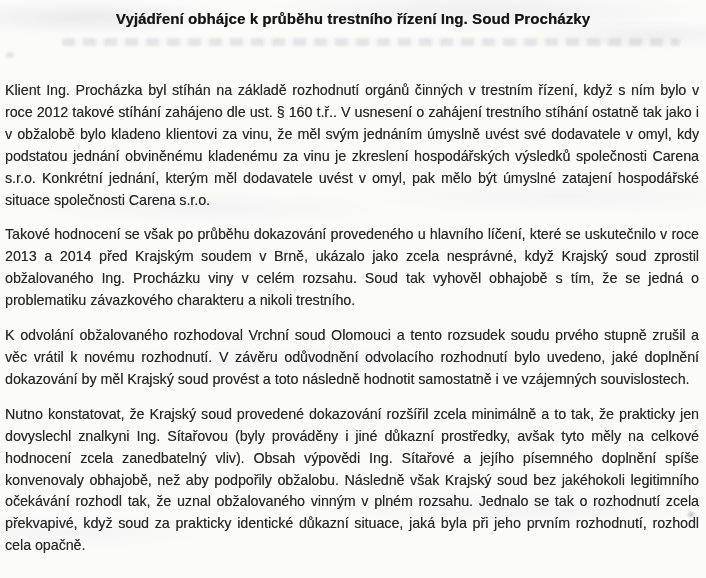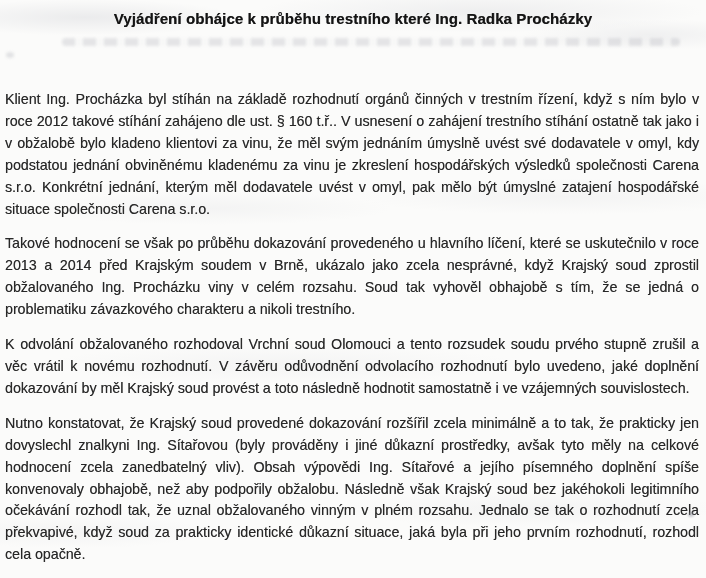--- a/index.html
+++ b/index.html
@@ -55,36 +55,36 @@
     top: 76px;
     left: 5px;
     right: 7px;
     text-align: justify;
     font-size: 14.2px;
     line-height: 21.9px;
     color: #272727;
     text-shadow: 0.25px 0 0 rgba(0,0,0,0.45);
   }
   .body-text p {
-    margin: 13px 0 13px 0;
+    margin: 4px 0 13px 0;
   }
   .speck {
     position: absolute;
     background: rgba(150,152,162,0.5);
     border-radius: 50%;
   }
   .speck-1 { left: 688px; top: 512px; width: 6px; height: 5px; filter: blur(1px); }
   .speck-2 { left: 6px;  top: 52px;  width: 8px; height: 6px; filter: blur(1.5px); opacity: .5; }
 </style>
 </head>
 <body>
 
 <div class="page">
 
-  <div class="title">Vyjádření obhájce k průběhu trestního které Ing. Radka Procházky</div>
+  <div class="title">Vyjádření obhájce k průběhu trestního řízení Ing. Soud Procházky</div>
 
   <div class="ghost-line"></div>
 
   <div class="body-text">
     <p>Klient Ing. Procházka byl stíhán na základě rozhodnutí orgánů činných v trestním řízení, když s ním bylo v roce 2012 takové stíhání zahájeno dle ust. § 160 t.ř..  V usnesení o zahájení trestního stíhání ostatně tak jako i v obžalobě bylo kladeno klientovi za vinu, že měl svým jednáním úmyslně uvést své dodavatele v omyl, kdy podstatou jednání obviněnému kladenému za vinu je zkreslení hospodářských výsledků společnosti Carena s.r.o. Konkrétní jednání, kterým měl dodavatele uvést v omyl, pak mělo být úmyslné zatajení hospodářské situace společnosti Carena s.r.o.</p>
     <p>Takové hodnocení se však po průběhu dokazování provedeného u hlavního líčení, které se uskutečnilo v roce 2013 a 2014 před Krajským soudem v Brně, ukázalo jako zcela nesprávné, když Krajský soud zprostil obžalovaného Ing. Procházku viny v celém rozsahu. Soud tak vyhověl obhajobě s tím, že se jedná o problematiku závazkového charakteru a nikoli trestního.</p>
     <p>K odvolání obžalovaného rozhodoval Vrchní soud Olomouci a tento rozsudek soudu prvého stupně zrušil a věc vrátil k novému rozhodnutí. V závěru odůvodnění odvolacího rozhodnutí bylo uvedeno, jaké doplnění dokazování by měl Krajský soud provést a toto následně hodnotit samostatně i ve vzájemných souvislostech.</p>
     <p>Nutno konstatovat, že Krajský soud provedené dokazování rozšířil zcela minimálně a to tak, že prakticky jen dovyslechl znalkyni Ing. Sítařovou (byly prováděny i jiné důkazní prostředky, avšak tyto měly na celkové hodnocení zcela zanedbatelný vliv). Obsah výpovědi Ing. Sítařové a jejího písemného doplnění spíše konvenovaly obhajobě, než aby podpořily obžalobu. Následně však Krajský soud bez jakéhokoli legitimního očekávání rozhodl tak, že uznal obžalovaného vinným v plném rozsahu. Jednalo se tak o rozhodnutí zcela překvapivé, když soud za prakticky identické důkazní situace, jaká byla při jeho prvním rozhodnutí, rozhodl cela opačně.</p>
   </div>
 

